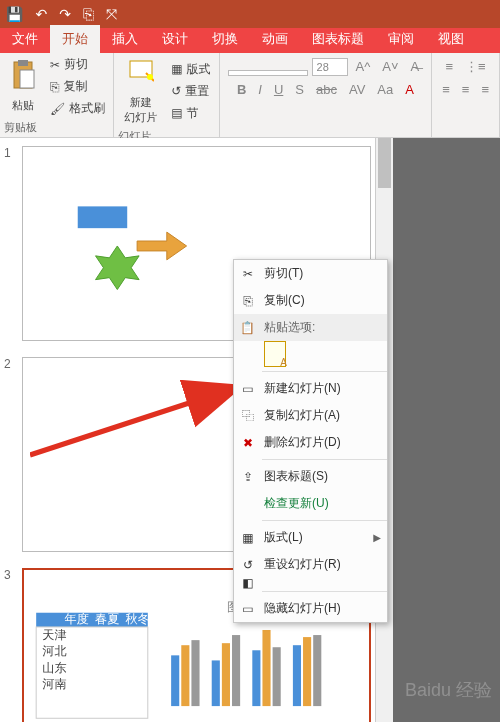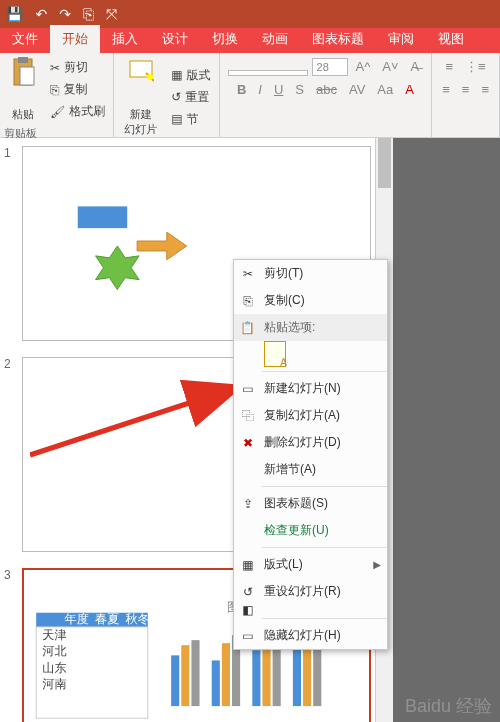--- a/index.html
+++ b/index.html
@@ -6,21 +6,21 @@
 body{background:#fff;width:500px;height:722px;overflow:hidden;position:relative}
 .titlebar{background:#b7472a;height:28px;display:flex;align-items:center;padding:0 6px;gap:12px}
 .titlebar .qicon{color:#fff;font-size:14px}
 .tabs{background:#ef4444;height:25px;display:flex;align-items:flex-end}
 .tab{color:#fff;padding:5px 12px;font-size:13px;cursor:pointer}
 .tab.active{background:#f3f2f1;color:#b7472a}
 .ribbon{background:#f3f2f1;height:85px;display:flex;border-bottom:1px solid #d0d0d0}
 .rgroup{display:flex;flex-direction:column;padding:2px 4px;border-right:1px solid #d0d0d0}
 .rgroup-body{flex:1;display:flex;align-items:center;gap:4px}
 .rgroup-label{text-align:left;color:#666;font-size:11px;padding:2px 0}
-.bigbtn{display:flex;flex-direction:column;align-items:center;justify-content:center;padding:2px 6px;gap:20px;cursor:pointer}
+.bigbtn{display:flex;flex-direction:column;align-items:center;justify-content:center;padding:2px 6px;gap:8px;cursor:pointer}
 .bigbtn span{font-size:11px;color:#444}
 .smallbtns{display:flex;flex-direction:column;gap:3px}
 .smallbtn{display:flex;align-items:center;gap:4px;padding:1px 4px;cursor:pointer;font-size:11px;color:#444}
 .fontbox{display:flex;flex-direction:column;gap:4px;padding:2px}
 .fontrow{display:flex;gap:4px;align-items:flex-end}
 .combo{border:1px solid #bbb;background:#fff;padding:2px 4px;color:#888;font-size:11px}
 .fb{color:#888;padding:2px 4px;cursor:pointer;font-size:13px}
 .workspace{display:flex;height:584px;background:#6b6b6b}
 .slidepanel{width:375px;background:#fff;overflow:hidden;position:relative}
 .slideitem{display:flex;padding:8px 4px;gap:6px}
@@ -32,21 +32,21 @@
 .preview{flex:1;background:#6b6b6b}
 .ctxmenu{position:absolute;left:233px;top:259px;width:155px;background:#fcfcfc;border:1px solid #c8c8c8;box-shadow:2px 2px 6px rgba(0,0,0,0.3);z-index:100}
 .ctxitem{display:flex;align-items:center;padding:5px 8px 5px 30px;font-size:12px;color:#333;cursor:pointer;position:relative}
 .ctxitem.header{background:#eee;color:#666;cursor:default}
 .ctxitem .cicon{position:absolute;left:6px;width:16px;height:16px;display:flex;align-items:center;justify-content:center}
 .ctxitem .arrow{position:absolute;right:6px;color:#666;font-size:10px}
 .ctxsep{height:1px;background:#ddd;margin:3px 0 3px 28px}
 .ctxitem.dim{color:#15803d}
 .pasteicon{width:22px;height:26px;border:1px solid #c90;background:#ffe;position:relative;margin-left:30px;margin-bottom:4px}
 .arrow-annot{position:absolute;z-index:50;pointer-events:none}
-.watermark{position:absolute;right:8px;bottom:4px;color:rgba(200,200,200,0.4);font-size:18px;z-index:200;pointer-events:none}
+.watermark{position:absolute;right:8px;bottom:20px;color:rgba(200,200,200,0.4);font-size:18px;z-index:200;pointer-events:none}
 </style>
 </head>
 <body>
 
 <div class="titlebar">
   <span class="qicon">💾</span>
   <span class="qicon">↶</span>
   <span class="qicon">↷</span>
   <span class="qicon">⎘</span>
   <span class="qicon">⤧</span>
@@ -246,23 +246,20 @@
       <span>新建幻灯片(N)</span>
     </div>
   <div class="ctxitem">
       <span class="cicon">⿻</span>
       <span>复制幻灯片(A)</span>
     </div>
   <div class="ctxitem">
       <span class="cicon" style="color:#c00">✖</span>
       <span>删除幻灯片(D)</span>
     </div>
-  <div class="ctxitem">
-      <span>新增节(A)</span>
-    </div>
   <div class="ctxsep"></div>
   <div class="ctxitem">
       <span class="cicon">⇪</span>
       <span>图表标题(S)</span>
     </div>
   <div class="ctxitem dim">
       <span>检查更新(U)</span>
     </div>
   <div class="ctxsep"></div>
   <div class="ctxitem">

